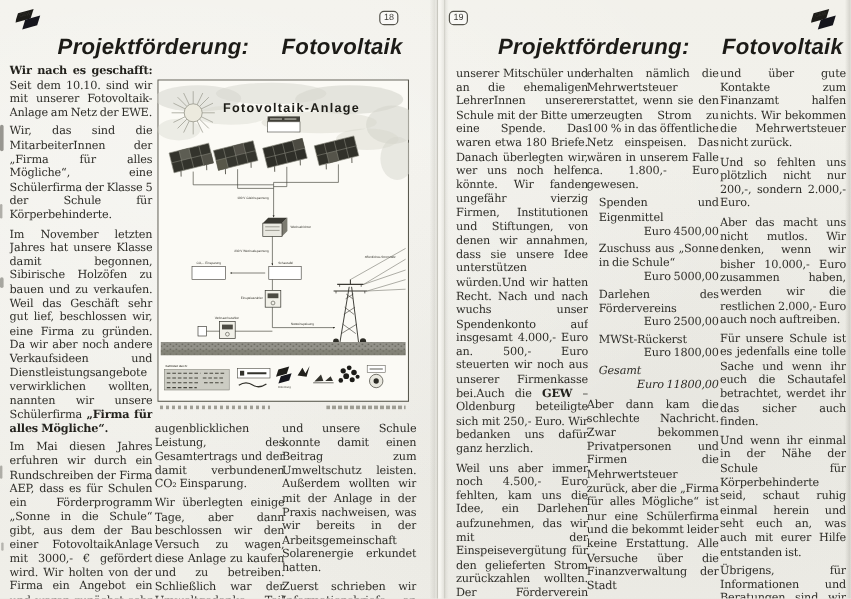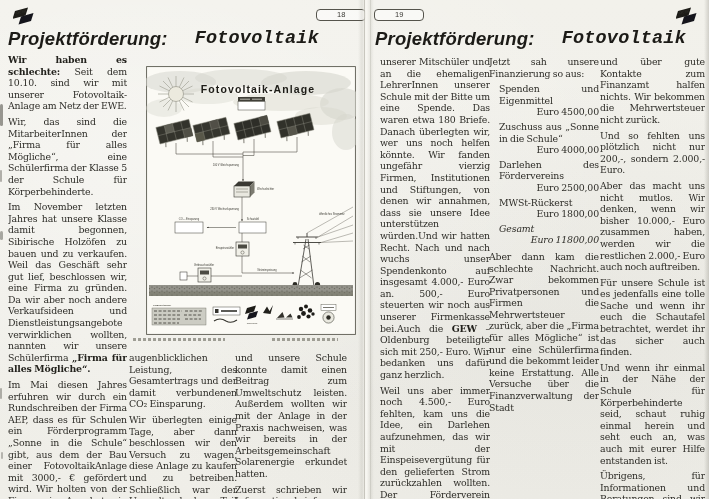--- a/index.html
+++ b/index.html
@@ -17,43 +17,43 @@
   
   .gutter{position:absolute;left:358px;top:0;width:16px;height:499px;
     background:linear-gradient(90deg,transparent,rgba(120,118,106,.14) 25%,#f7f6f1 48%,#f7f6f1 55%,rgba(120,118,106,.12) 80%,transparent);}
   .gutter-line{position:absolute;top:0;width:1px;height:499px;background:rgba(150,148,138,.45);}
   .edge-shadow-right{position:absolute;right:0;top:0;width:5px;height:499px;background:linear-gradient(90deg,transparent,rgba(90,88,78,.22));}
   .smudge{position:absolute;background:#4a4941;border-radius:2px;opacity:.55;}
 
   
   .brand-logo{position:absolute;width:22px;height:20px;}
   .badge{position:absolute;font-family:"Liberation Sans",sans-serif;font-size:7.5px;color:#3a3934;
-    border:1px solid #55544c;border-radius:4px;padding:0 20px;line-height:10px;background:rgba(255,255,255,.5);}
+    border:1px solid #55544c;border-radius:4px;padding:0 3px;line-height:10px;background:rgba(255,255,255,.5);}
   .title{position:absolute;top:28px;font-family:"Liberation Sans",sans-serif;font-style:italic;font-weight:700;
-    font-size:18.5px;color:#1c1b17;letter-spacing:.2px;display:flex;}
-  .title .t2{margin-left:27px;font-family:Liberation Mono, monospace;}
+    font-size:18.5px;color:#1c1b17;letter-spacing:.2px;display:flex;margin-left:40px;}
+  .title .t2{margin-left:27px;}
 
   
   .col{position:absolute;text-align:justify;font-size:9.4px;line-height:11.6px;
     letter-spacing:-.15px;word-spacing:-.5px;overflow:hidden;hyphens:auto;color:#2e2d28;}
   .col p{margin:0 0 4px 0;}
   .col b{color:#23221d;}
   .lp-col1{left:8px;top:54px;width:119px;height:445px;}
   .lp-col2{left:129px;top:352px;width:108px;height:147px;}
   .lp-col3{left:235px;top:352px;width:112px;height:147px;}
   .rp-col1{left:12px;top:56px;width:110px;height:443px;}
   .rp-col2{left:121px;top:56px;width:110px;height:443px;}
   .rp-col3{left:232px;top:56px;width:105px;height:443px;}
 
   
   .fin-row{display:flex;flex-wrap:wrap;justify-content:space-between;margin:0 0 3px 10px;}
   .fin-amount{margin-left:auto;text-align:right;}
 
   
-  .diagram{position:absolute;left:146px;top:66px;width:210px;height:269px;}
+  .diagram{position:absolute;left:131px;top:66px;width:210px;height:269px;}
   .diagram svg{display:block;width:210px;height:269px;}
   .caption-dashes{position:absolute;height:3px;
     background:repeating-linear-gradient(90deg,#8a897f 0 3px,transparent 3px 5px);opacity:.8;}
   .cap-l{left:133px;top:338px;width:92px;}
   .cap-r{left:272px;top:338px;width:66px;}
 
   svg text{font-family:"Liberation Sans",sans-serif;fill:#33322c;}
   .dg-title{font-weight:700;font-size:10.5px;letter-spacing:1.1px;fill:#1d1c17;}
   .dg-label{font-size:2.6px;fill:#3c3b34;}
   .dg-label-sm{font-size:2.3px;fill:#4a4940;}
@@ -72,21 +72,21 @@
     </svg>
 
     <div class="badge" style="left:316px;top:9px;">18</div>
 
     <div class="title" style="left:8px;">
       <span class="t1">Projektförderung:</span>
       <span class="t2">Fotovoltaik</span>
     </div>
 
     <div class="col lp-col1">
-      <p><b>Wir haben es schlechte:</b><span> Seit dem 10.10. sind wir mit unserer Fotovoltaik-Anlage am Netz der EWE.</span></p>
+      <p><b>Wir nach es geschafft:</b><span> Seit dem 10.10. sind wir mit unserer Fotovoltaik-Anlage am Netz der EWE.</span></p>
       <p>Wir, das sind die MitarbeiterInnen der „Firma für alles Mögliche“, eine Schülerfirma der Klasse 5 der Schule für Körperbehinderte.</p>
       <p><span>Im November letzten Jahres hat unsere Klasse damit begonnen, Sibirische Holzöfen zu bauen und zu verkaufen. Weil das Geschäft sehr gut lief, beschlossen wir, eine Firma zu gründen. Da wir aber noch andere Verkaufsideen und Dienstleistungsangebote verwirklichen wollten, nannten wir unsere Schülerfirma </span><b>„Firma für alles Mögliche“.</b></p>
       <p>Im Mai diesen Jahres erfuhren wir durch ein Rundschreiben der Firma AEP, dass es für Schulen ein Förderprogramm „Sonne in die Schule“ gibt, aus dem der Bau einer FotovoltaikAnlage mit 3000,- € gefördert wird. Wir holten von der Firma ein Angebot ein und waren zunächst sehr erschrocken. Etwa €10.000,- sollte eine Anlage von 1,34 kwp kosten. Hinzu kamen noch ca. 2000,- € für ein Schaubild zur Anzeige der</p>
     </div>
 
     <div class="diagram">
       <svg viewBox="0 0 210 269">
         <defs>
           <marker id="arrR" markerWidth="4" markerHeight="4" refX="3" refY="1.5" orient="auto">
             <path d="M0,0 L3.5,1.5 L0,3 Z" fill="#33322c"></path>
@@ -313,28 +313,28 @@
       <span class="t2">Fotovoltaik</span>
     </div>
 
     <div class="col rp-col1">
       <p><span>unserer Mitschüler und an die ehemaligen LehrerInnen unserer Schule mit der Bitte um eine Spende. Das waren etwa 180 Briefe. Danach überlegten wir, wer uns noch helfen könnte. Wir fanden ungefähr vierzig Firmen, Institutionen und Stiftungen, von denen wir annahmen, dass sie unsere Idee unterstützen würden.Und wir hatten Recht. Nach und nach wuchs unser Spendenkonto auf insgesamt 4.000,- Euro an. 500,- Euro steuerten wir noch aus unserer Firmenkasse bei.Auch die </span><b>GEW</b><span> – Oldenburg beteiligte sich mit 250,- Euro. Wir bedanken uns dafür ganz herzlich.</span></p>
       <p>Weil uns aber immer noch 4.500,- Euro fehlten, kam uns die Idee, ein Darlehen aufzunehmen, das wir mit der Einspeisevergütung für den gelieferten Strom zurückzahlen wollten. Der Förderverein unserer Schule bewilligte uns ein Darlehen von 2.500,- Euro zinslos und wir verpflichteten uns, den Betrag innerhalb von 5 Jahren zurückzuzahlen.</p>
 
     </div>
 
     <div class="col rp-col2">
-      <p>Jetzt sah unsere Finanzierung so aus:</p>
+      <p>erhalten nämlich die Mehrwertsteuer erstattet, wenn sie den erzeugten Strom zu 100 % in das öffentliche Netz einspeisen. Das wären in unserem Falle ca. 1.800,- Euro gewesen.</p>
       <div class="fin-row">
         <span>Spenden und Eigenmittel</span>
         <span class="fin-amount">Euro 4500,00</span>
       </div>
       <div class="fin-row">
         <span>Zuschuss aus „Sonne in die Schule“</span>
-        <span class="fin-amount">Euro 4000,00</span>
+        <span class="fin-amount">Euro 5000,00</span>
       </div>
       <div class="fin-row">
         <span>Darlehen des Fördervereins</span>
         <span class="fin-amount">Euro 2500,00</span>
       </div>
       <div class="fin-row">
         <span>MWSt-Rückerst</span>
         <span class="fin-amount">Euro 1800,00</span>
       </div>
       <div class="fin-row" style="margin-bottom:5px;font-style:italic;">

